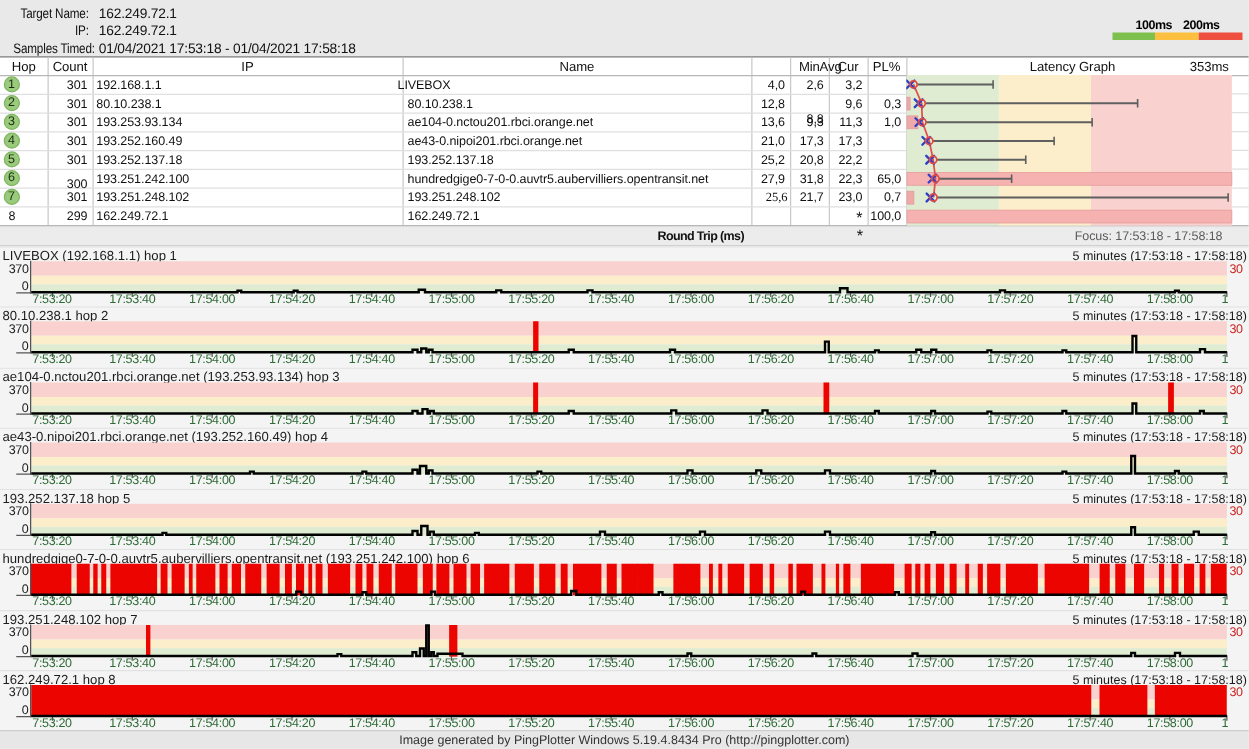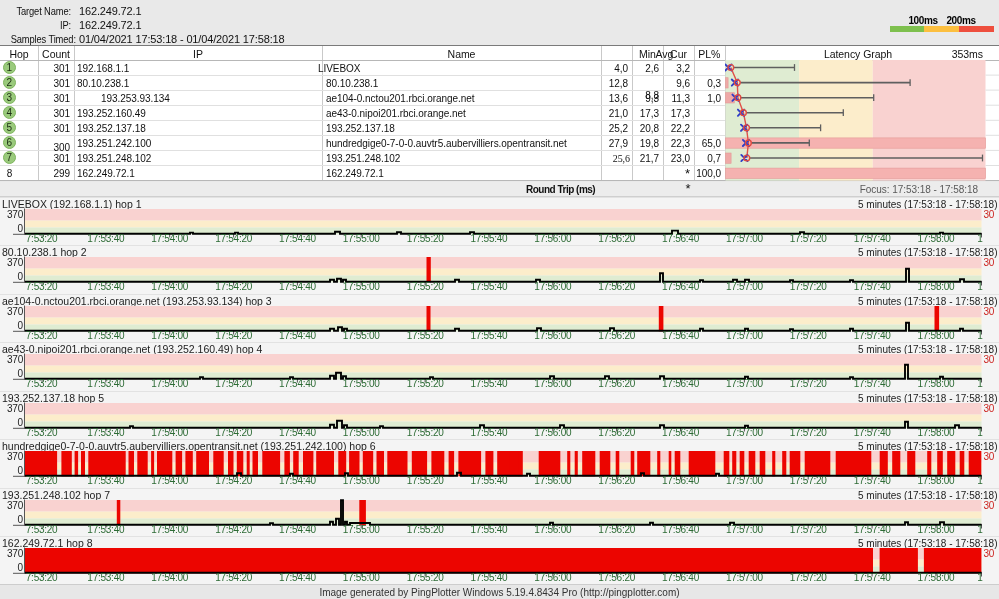--- a/index.html
+++ b/index.html
@@ -59,21 +59,21 @@
 <div class="a" style="left:2.7px;top:75.87px;width:13px;height:13px;border-radius:50%;background:#9aca7c;border:1px solid #7fb55e;color:#1c2e14;font-size:10px;line-height:11.6px;text-align:center;">2</div>
 <div class="a tb r" style="left:30px;top:77.77px;width:40px;">301</div>
 <div class="a tb" style="left:77px;top:77.77px;">80.10.238.1</div>
 <div class="a tb" style="left:326px;top:77.77px;">80.10.238.1</div>
 <div class="a tb r" style="left:583.0px;top:77.77px;width:45px;">12,8</div>
 <div class="a tb r" style="left:614.0px;top:77.77px;width:45px;margin-top:12px;">8,8</div>
 <div class="a tb r" style="left:645.0px;top:77.77px;width:45px;">9,6</div>
 <div class="a tb r" style="left:676.0px;top:77.77px;width:45px;">0,3</div>
 <div class="a" style="left:2.7px;top:90.94px;width:13px;height:13px;border-radius:50%;background:#9aca7c;border:1px solid #7fb55e;color:#1c2e14;font-size:10px;line-height:11.6px;text-align:center;">3</div>
 <div class="a tb r" style="left:30px;top:92.84px;width:40px;">301</div>
-<div class="a tb" style="left:77px;top:92.84px;margin-left:24px;">193.253.93.134</div>
+<div class="a tb" style="left:77px;top:92.84px;">193.253.93.134</div>
 <div class="a tb" style="left:326px;top:92.84px;">ae104-0.nctou201.rbci.orange.net</div>
 <div class="a tb r" style="left:583.0px;top:92.84px;width:45px;">13,6</div>
 <div class="a tb r" style="left:614.0px;top:92.84px;width:45px;">9,3</div>
 <div class="a tb r" style="left:645.0px;top:92.84px;width:45px;">11,3</div>
 <div class="a tb r" style="left:676.0px;top:92.84px;width:45px;">1,0</div>
 <div class="a" style="left:2.7px;top:106.01px;width:13px;height:13px;border-radius:50%;background:#9aca7c;border:1px solid #7fb55e;color:#1c2e14;font-size:10px;line-height:11.6px;text-align:center;">4</div>
 <div class="a tb r" style="left:30px;top:107.91px;width:40px;">301</div>
 <div class="a tb" style="left:77px;top:107.91px;">193.252.160.49</div>
 <div class="a tb" style="left:326px;top:107.91px;">ae43-0.nipoi201.rbci.orange.net</div>
 <div class="a tb r" style="left:583.0px;top:107.91px;width:45px;">21,0</div>
@@ -84,21 +84,21 @@
 <div class="a tb" style="left:77px;top:122.98px;">193.252.137.18</div>
 <div class="a tb" style="left:326px;top:122.98px;">193.252.137.18</div>
 <div class="a tb r" style="left:583.0px;top:122.98px;width:45px;">25,2</div>
 <div class="a tb r" style="left:614.0px;top:122.98px;width:45px;">20,8</div>
 <div class="a tb r" style="left:645.0px;top:122.98px;width:45px;">22,2</div>
 <div class="a" style="left:2.7px;top:136.15px;width:13px;height:13px;border-radius:50%;background:#9aca7c;border:1px solid #7fb55e;color:#1c2e14;font-size:10px;line-height:11.6px;text-align:center;">6</div>
 <div class="a tb r" style="left:30px;top:142px;width:40px;">300</div>
 <div class="a tb" style="left:77px;top:138.05px;">193.251.242.100</div>
 <div class="a tb" style="left:326px;top:138.05px;">hundredgige0-7-0-0.auvtr5.aubervilliers.opentransit.net</div>
 <div class="a tb r" style="left:583.0px;top:138.05px;width:45px;">27,9</div>
-<div class="a tb r" style="left:614.0px;top:138.05px;width:45px;">19,8</div>
+<div class="a tb r" style="left:614.0px;top:138.05px;width:45px;">31,8</div>
 <div class="a tb r" style="left:645.0px;top:138.05px;width:45px;">22,3</div>
 <div class="a tb r" style="left:676.0px;top:138.05px;width:45px;">65,0</div>
 <div class="a" style="left:2.7px;top:151.22px;width:13px;height:13px;border-radius:50%;background:#9aca7c;border:1px solid #7fb55e;color:#1c2e14;font-size:10px;line-height:11.6px;text-align:center;">7</div>
 <div class="a tb r" style="left:30px;top:153.12px;width:40px;">301</div>
 <div class="a tb" style="left:77px;top:153.12px;">193.251.248.102</div>
 <div class="a tb" style="left:326px;top:153.12px;">193.251.248.102</div>
 <div class="a tb r" style="left:585px;top:153.12px;width:45px;font-family:Liberation Serif, serif;">25,6</div>
 <div class="a tb r" style="left:614.0px;top:153.12px;width:45px;">21,7</div>
 <div class="a tb r" style="left:645.0px;top:153.12px;width:45px;">23,0</div>
 <div class="a tb r" style="left:676.0px;top:153.12px;width:45px;">0,7</div>

